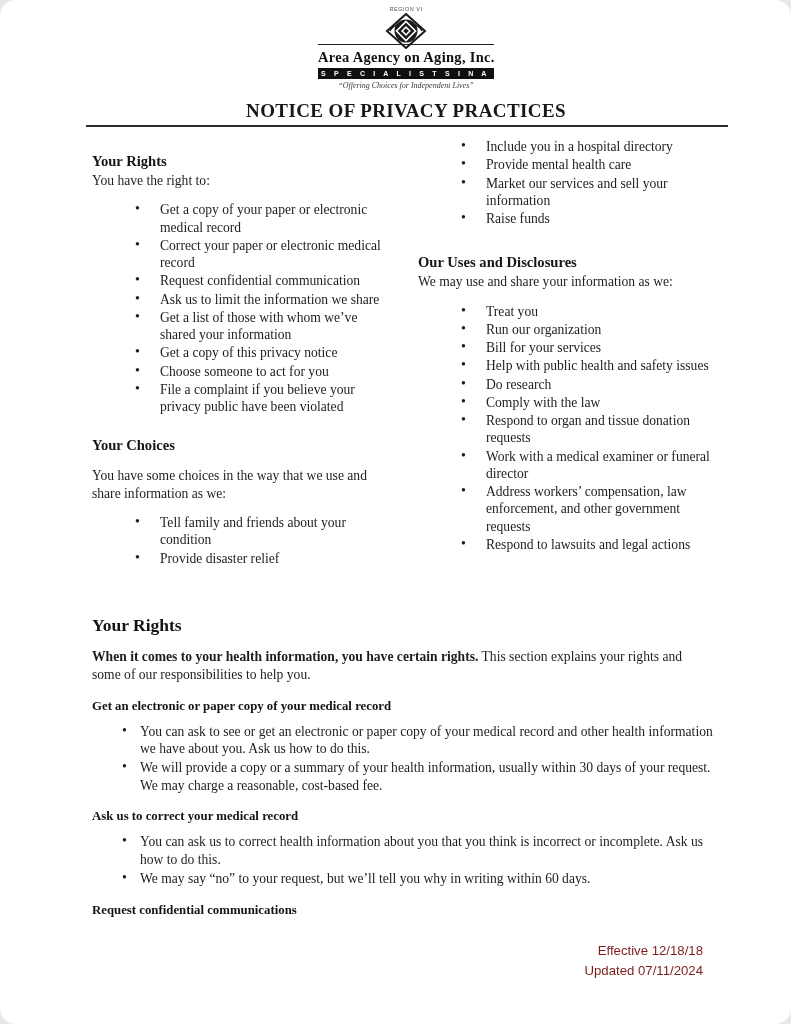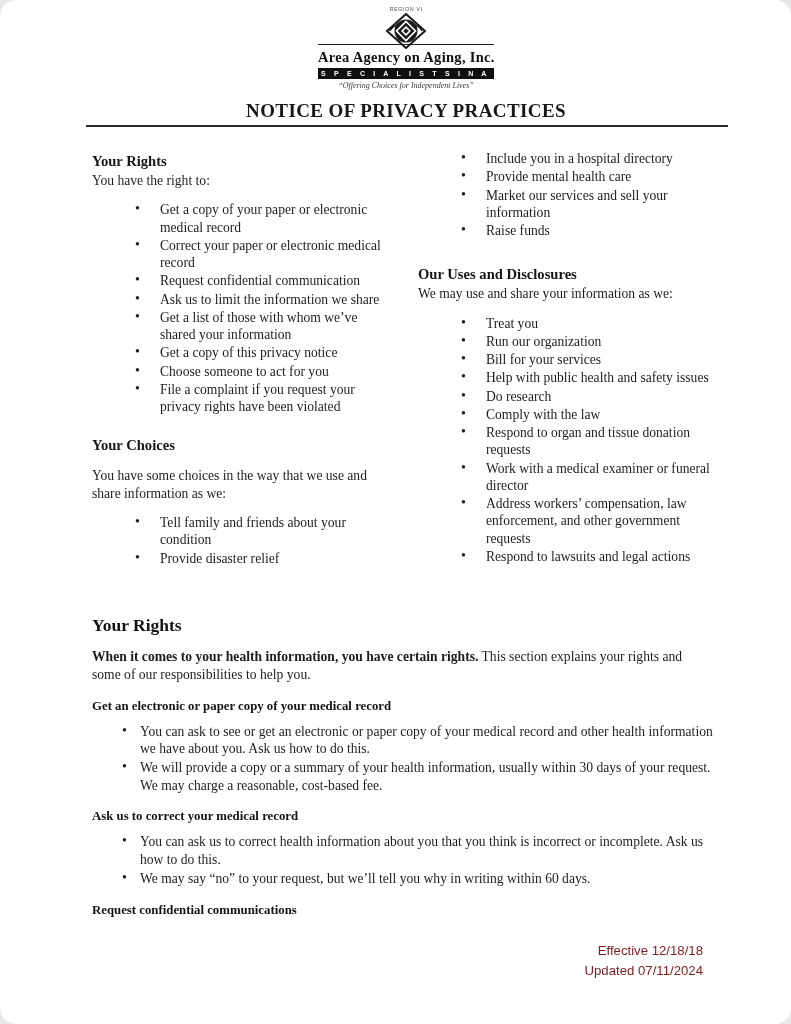--- a/index.html
+++ b/index.html
@@ -62,21 +62,21 @@
   .col-h { font-size: 14.6px; font-weight: bold; color: #161616; margin: 0 0 2px 0; }
   .col-h.choices { margin-top: 22px; margin-bottom: 13px; }
   .col-h.uses { margin-top: 27px; }
   .col-lead { font-size: 13.6px; line-height: 1.28; margin: 0; }
 
   .col ul { list-style: none; margin: 12px 0 0 0; padding: 0 0 0 68px; }
   .col li {
     position: relative; font-size: 13.6px; line-height: 1.27; margin: 0 0 1px 0;
   }
   .col li::before { content: "\2022"; position: absolute; left: -25px; top: -1px; font-size: 14px; }
-  .col-right ul.top-list { margin-top: 12px; }
+  .col-right ul.top-list { margin-top: 0; }
   ul:empty { display: none; }
 
   
   .details { margin-top: 47px; }
   .details-h { font-size: 17.5px; font-weight: bold; color: #141414; margin: 0; }
   .details-lead { font-size: 13.6px; line-height: 1.32; margin: 12px 0 0 0; width: 616px; }
   .details-lead b { font-weight: bold; }
 
   .sub-h { font-size: 12.8px; font-weight: bold; color: #141414; margin: 15px 0 0 0; }
   .detail ul { list-style: none; margin: 9px 0 0 0; padding: 0 0 0 48px; width: 580px; }
@@ -125,21 +125,21 @@
       <div class="col-h">Your Rights</div>
       <p class="col-lead">You have the right to:</p>
       <ul>
           <li>Get a copy of your paper or electronic medical record</li>
           <li>Correct your paper or electronic medical record</li>
           <li>Request confidential communication</li>
           <li>Ask us to limit the information we share</li>
           <li>Get a list of those with whom we’ve shared your information</li>
           <li>Get a copy of this privacy notice</li>
           <li>Choose someone to act for you</li>
-          <li>File a complaint if you request your privacy rights have been violated</li>
+          <li>File a complaint if you believe your privacy public have been violated</li>
         </ul>
 
       <div class="col-h choices">Your Choices</div>
       <p class="col-lead">You have some choices in the way that we use and share information as we:</p>
       <ul>
           <li>Tell family and friends about your condition</li>
           <li>Provide disaster relief</li>
         </ul>
     </div>
 

